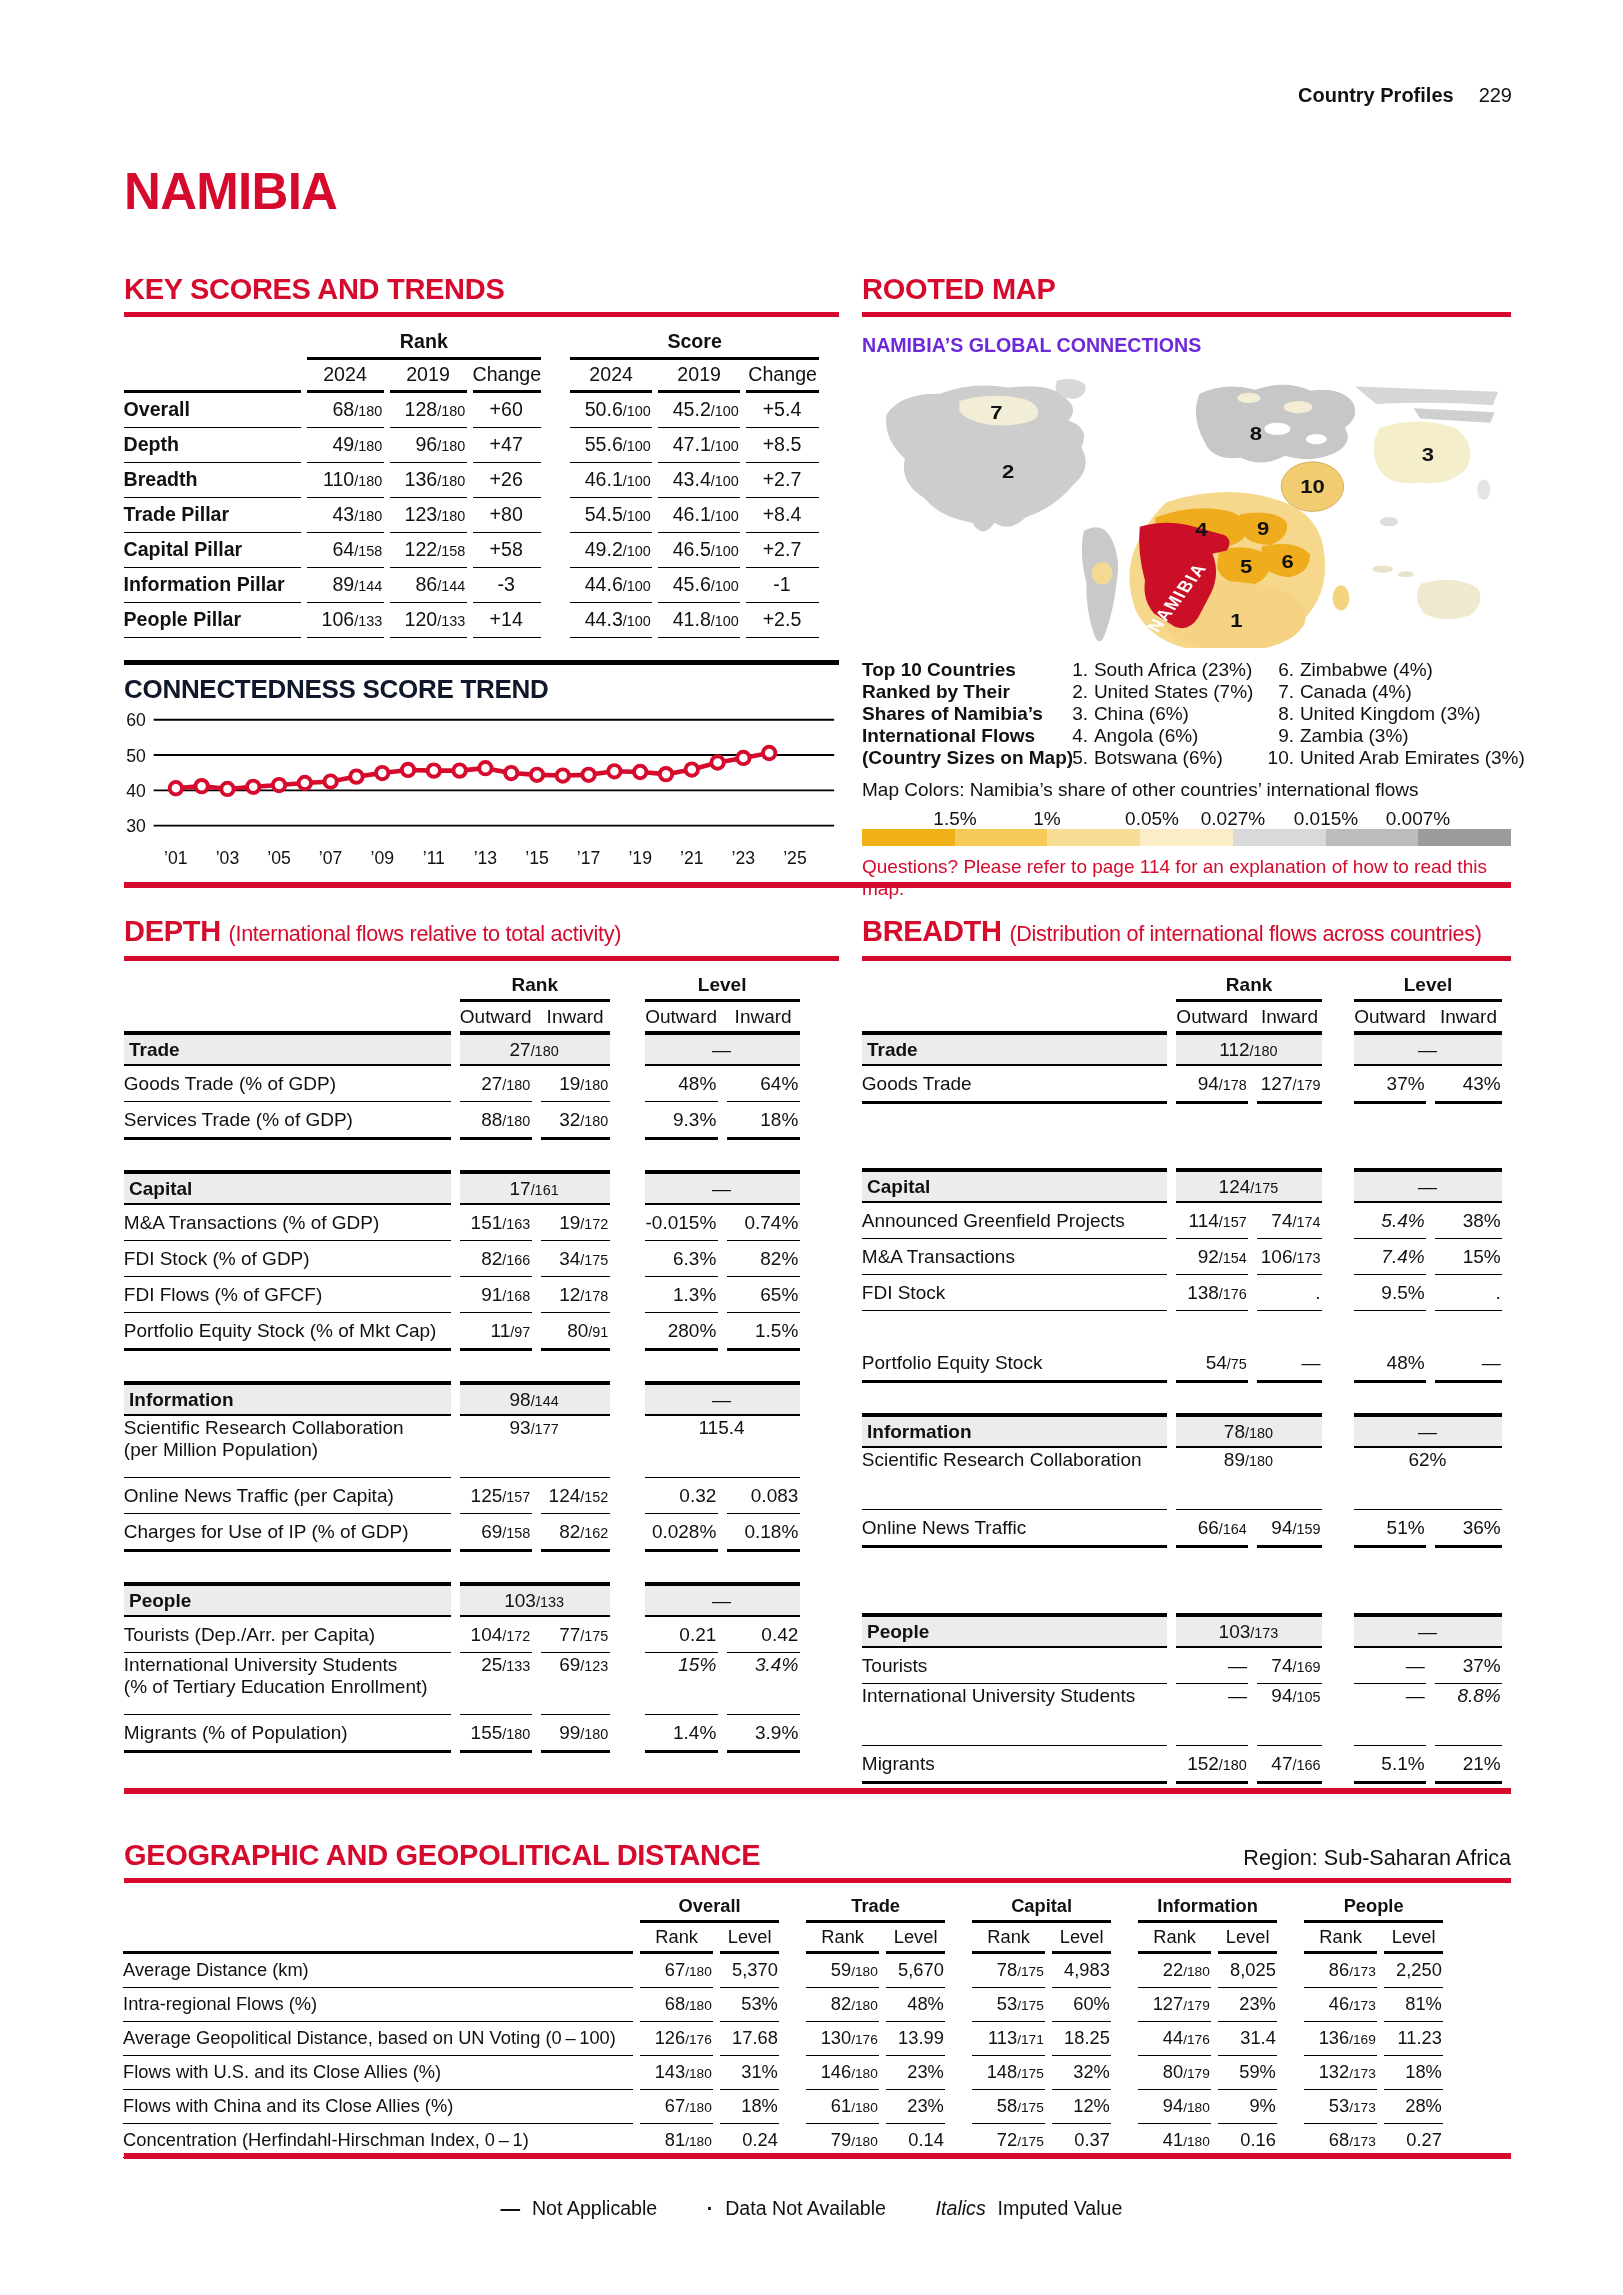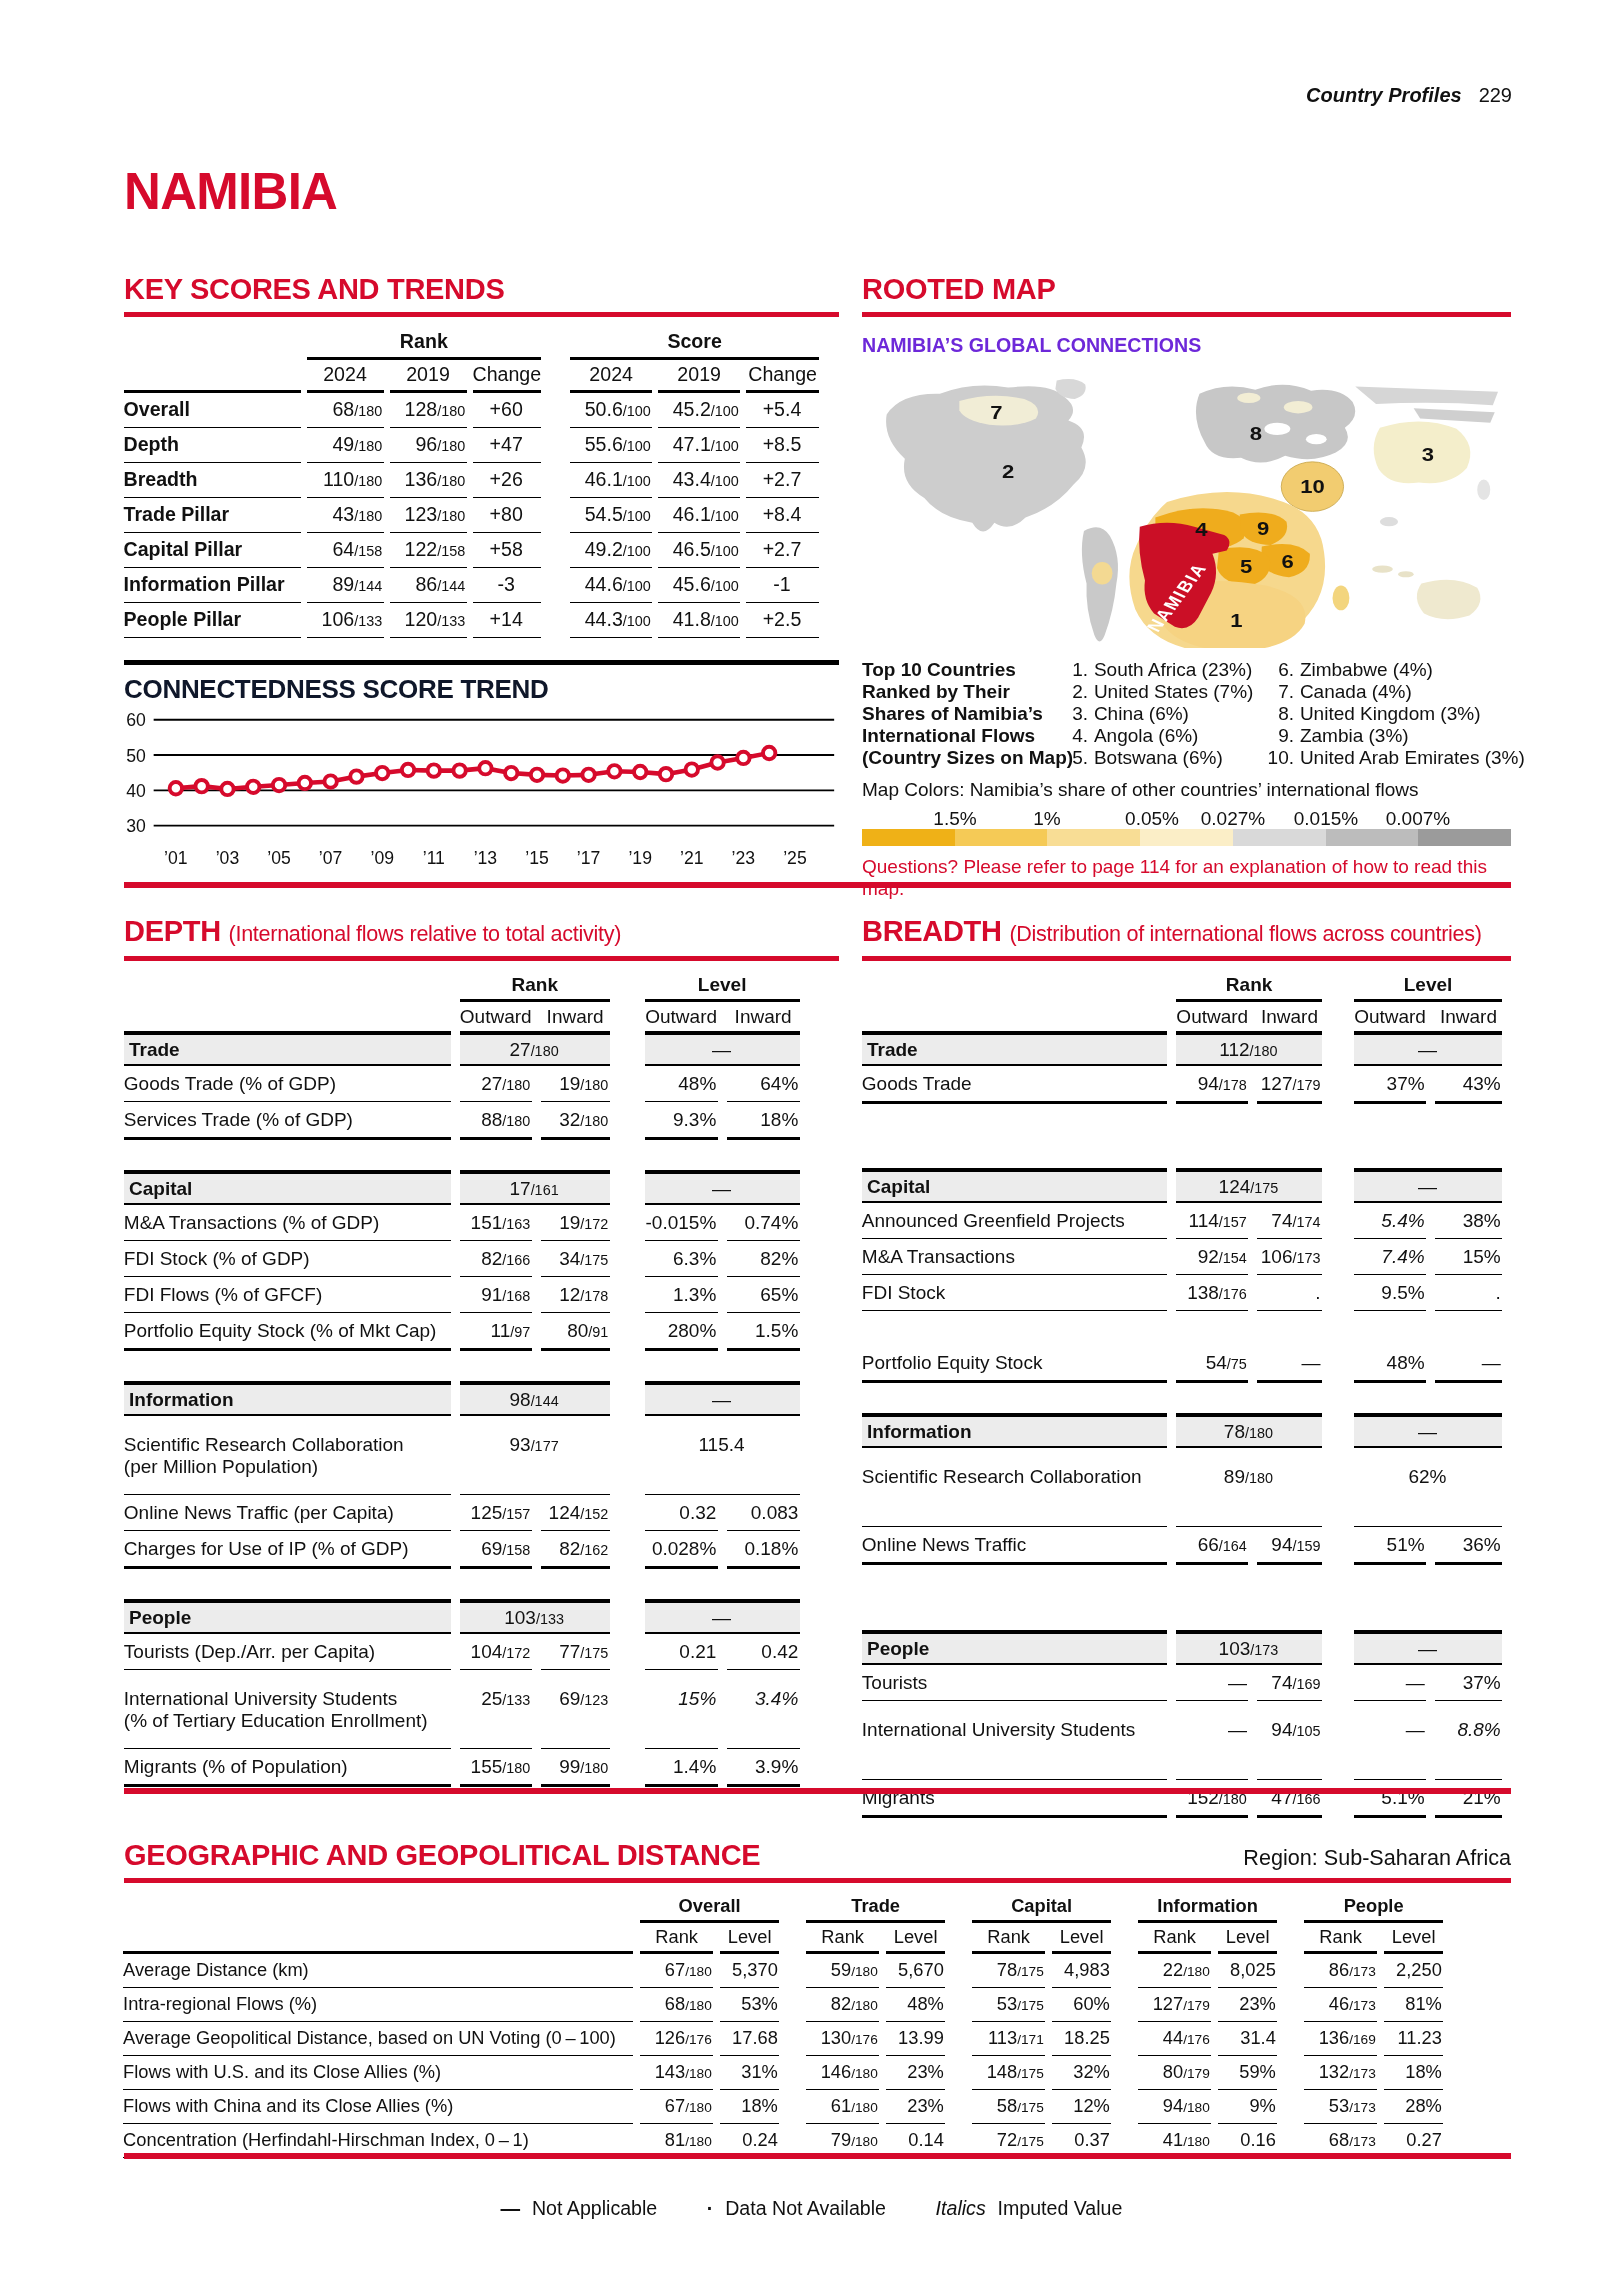--- a/index.html
+++ b/index.html
@@ -1,21 +1,21 @@
 <!DOCTYPE html>
 <html style="font-size:10.5px"><head>
 <meta charset="utf-8">
 <style>
   html,body{margin:0;padding:0;background:#fff;}
   body{width:1623px;height:2295px;position:relative;font-family:"Liberation Sans",sans-serif;color:#111;}
   .abs{position:absolute;}
   .rule-red{height:5.9px;background:#D60A2C;margin-top:6.5px;}
   .rule-black{height:5.2px;background:#000;}
   .pageheader{top:84px;right:111px;font-size:20px;}
-  .pageheader .bold{font-weight:bold;margin-right:17px;font-style:italic;}
+  .pageheader .bold{font-weight:bold;margin-right:25px;}
   .h1{left:124px;top:162px;font-size:51px;font-weight:bold;color:#D60A2C;letter-spacing:-0.7px;}
   .sect-title{font-size:29px;font-weight:bold;color:#D60A2C;letter-spacing:-0.3px;line-height:31px;white-space:nowrap;}
   .sect-sub{font-size:21.6px;font-weight:normal;}
   .subhead-red{font-size:19.6px;font-weight:bold;color:#6d28d9;margin-top:17px;}
   .regionnote{font-size:21.6px;color:#111;font-weight:normal;}
   
   table{border-collapse:separate;table-layout:fixed;}
   td{padding:0;vertical-align:middle;overflow:visible;white-space:nowrap;}
   td.gap{border:none !important;background:transparent !important;}
   .thin-b{border-bottom:1.6px solid #000;}
@@ -40,21 +40,21 @@
   #ks-table .rowlabel{font-weight:bold;font-size:19.6px;}
   #ks-table .num{font-size:19.6px;}
   #ks-table .chg{text-align:center;}
   
   .flow{border-spacing:9.2px 0;margin-left:-9.2px;margin-top:7.9px;}
   .flow td{height:35px;}
   .flow tr.hA td{height:30px;}
   .flow tr.hB td{height:29px;}
   .flow tr.sechdr td{height:29px;}
   .flow tr.sechdr .rowlabel{font-weight:bold;font-size:19.6px;padding-left:5.2px;}
-  .flow tr.tall td{height:60px;vertical-align:top;padding-top:18px;}
+  .flow tr.tall td{height:60px;vertical-align:top;padding-top:1px;}
   .flow tr.gap-row td{height:30px;border:none;}
   .flow tr.spacer-row td{border:none;}
   
   #geo-table{border-spacing:7.9px 0;margin-left:-7.9px;margin-top:7.9px;}
   #geo-table td{height:33px;}
   #geo-table tr.hA td{height:29px;}
   #geo-table tr.hB td{height:27.5px;}
   #geo-table .rowlabel{font-size:17.7px;}
   #geo-table .subh{font-size:17.7px;text-align:center;}
   #geo-table .num{font-size:18.3px;}

